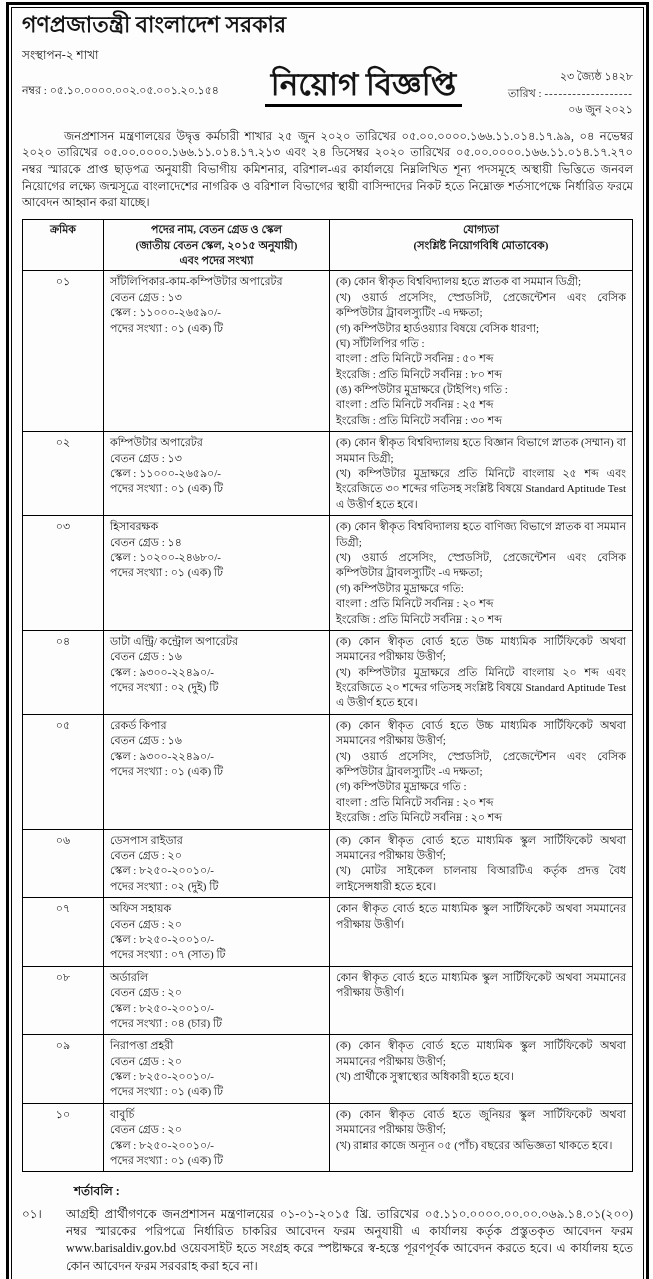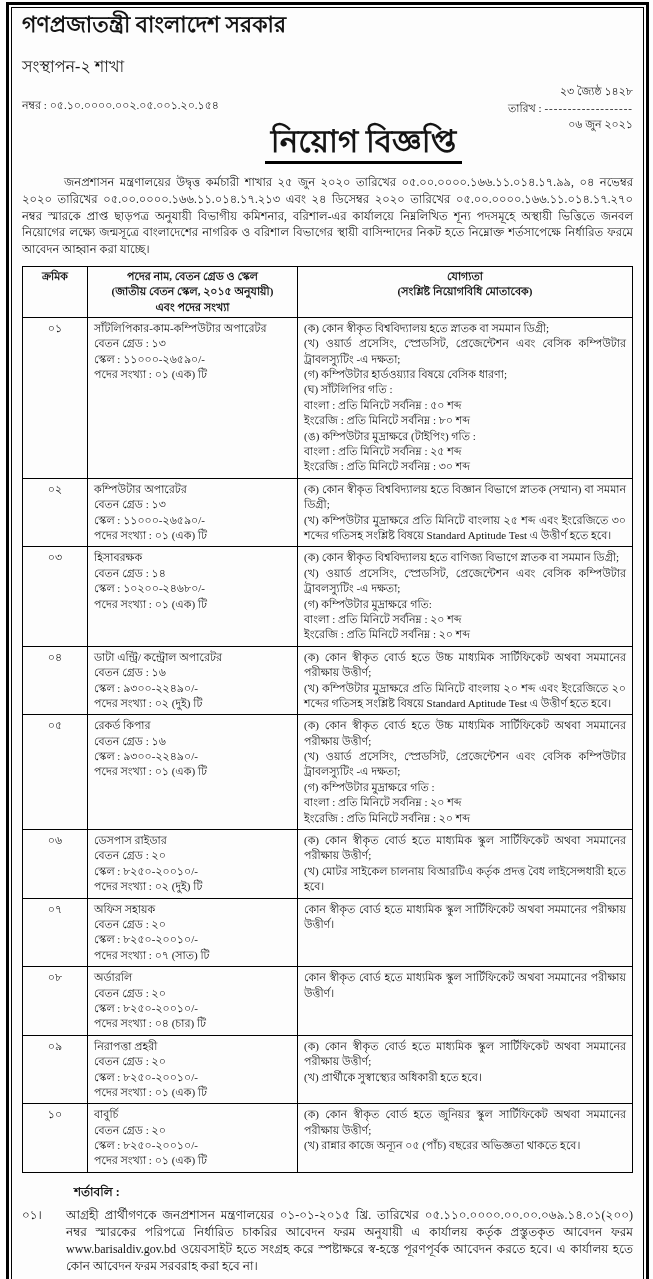--- a/index.html
+++ b/index.html
@@ -4,34 +4,34 @@
 <style>
   html,body{margin:0;padding:0;background:#e8e8e8;}
   body{width:653px;font-family:"Liberation Serif","DejaVu Serif",serif;color:#141414;}
   .page{width:653px;min-height:1279px;background:#fdfdfd;box-sizing:border-box;position:relative;}
   .frame{position:absolute;inset:2px 4px 6px 6px;border:3px solid #000;pointer-events:none;}
   .frame-inner{position:absolute;inset:7px 9px 11px 11px;border:1px solid #000;pointer-events:none;}
   .content{position:relative;padding:12px 20px 10px 22px;box-sizing:border-box;}
   .center{text-align:left;}
   .govt{font-size:22px;font-weight:bold;line-height:1.15;}
   .office{font-size:13.5px;font-weight:bold;margin-top:1px;}
-  .branch{font-size:16px;margin-top:17px;}
+  .branch{font-size:12px;margin-top:9px;}
   .website{font-size:14.5px;font-weight:bold;font-family:"Liberation Serif",serif;letter-spacing:.5px;}
   .memo-row{display:flex;justify-content:space-between;align-items:flex-start;margin-top:2px;}
   .memo-left{font-size:11px;white-space:nowrap;padding-top:14px;}
   .title-wrap{flex:1;text-align:center;}
-  .doc-title{display:inline-block;font-size:31px;font-weight:bold;border-bottom:3px solid #000;padding:0 6px 2px;line-height:1.1;margin-top:42px;}
+  .doc-title{display:inline-block;font-size:31px;font-weight:bold;border-bottom:3px solid #000;padding:0 6px 2px;line-height:1.1;}
   .date-block{font-size:11px;text-align:right;white-space:nowrap;line-height:1.5;font-family:Liberation Serif, serif;}
   .date-dashes{letter-spacing:1px;}
   .intro{font-size:11.5px;text-align:justify;line-height:1.45;margin-top:10px;text-indent:42px;}
   table.posts{border-collapse:collapse;width:100%;margin-top:8px;font-size:11px;}
   table.posts th,table.posts td{border:1px solid #000;vertical-align:top;padding:3px 6px;line-height:1.4;}
   th.c-serial{width:40px;}
   th.c-post{width:185px;}
-  table.posts th{font-weight:bold;text-align:center;padding:2px 12px;}
+  table.posts th{font-weight:bold;text-align:center;padding:2px 20px;}
   td.serial{text-align:center;}
   .qline{text-align:justify;}
   .cond-heading{font-size:12px;font-weight:bold;margin:10px 0 4px 52px;}
   .cond{display:flex;font-size:12px;line-height:1.42;margin:0 0 6px 0;}
   .cond .no{flex:0 0 44px;white-space:nowrap;}
   .cond .txt{flex:1;text-align:justify;}
 </style>
 </head>
 <body>
 

